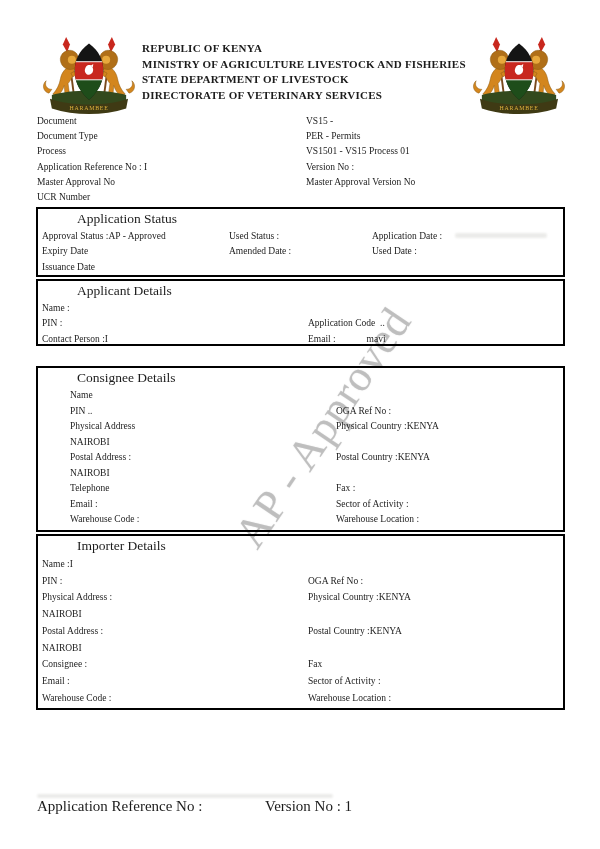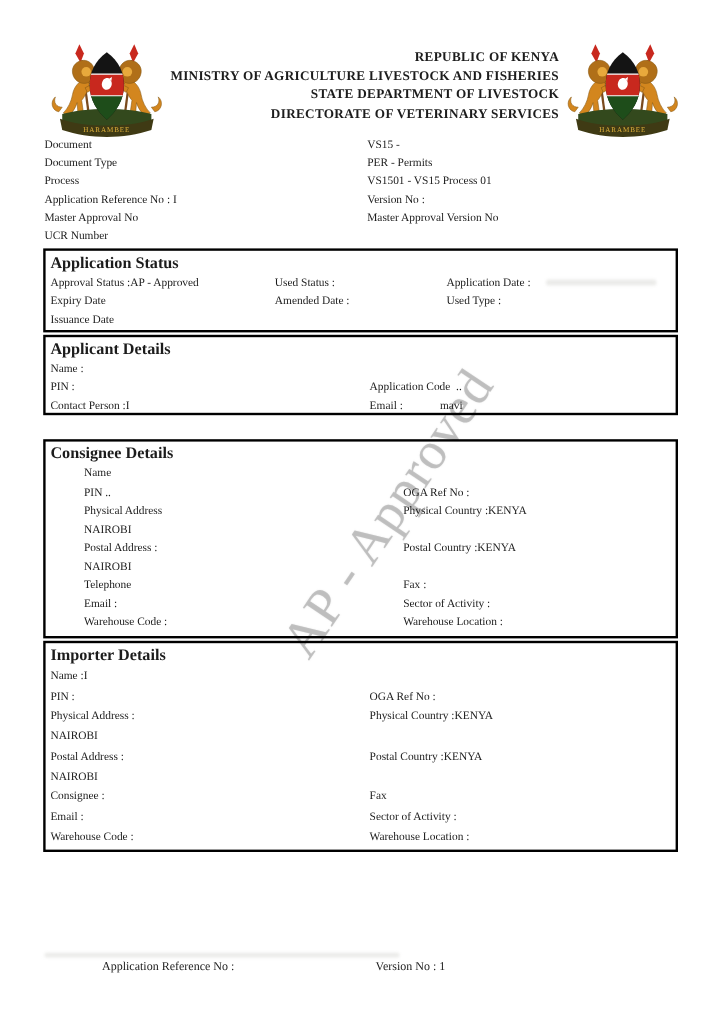--- a/index.html
+++ b/index.html
@@ -5,47 +5,47 @@
   html,body{margin:0;padding:0;background:#ffffff;}
   .page{
     position:relative;width:600px;height:849px;background:#ffffff;
     font-family:"Liberation Serif","DejaVu Serif",serif;color:#1c1c1c;
     overflow:hidden;
   }
   
   .header{position:absolute;top:36px;left:36px;right:34px;display:flex;align-items:flex-start;}
   .logo{width:106px;height:80px;flex:none;}
   .logo svg{width:106px;height:80px;display:block;}
-  .titles{flex:1;text-align:right;padding-top:5px;}
+  .titles{flex:1;text-align:left;padding-top:5px;}
   .title-line{font-weight:bold;font-size:11px;line-height:15.6px;letter-spacing:.25px;white-space:nowrap;}
   
   .meta{position:absolute;left:37px;top:114px;right:35px;}
   .meta-row{display:flex;font-size:9.5px;line-height:15.2px;align-items:center;}
   .meta-left{width:269px;white-space:pre-wrap;}
   .meta-right{flex:1;white-space:pre-wrap;}
   
   .section{position:absolute;left:36px;width:529px;border:2px solid #000;box-sizing:border-box;overflow:hidden;background:transparent;}
   #sec-status{top:207px;height:70px;}
   #sec-applicant{top:279px;height:67px;}
   #sec-consignee{top:366px;height:166px;}
   #sec-importer{top:534px;height:176px;}
-  .sec-title{font-size:13.5px;font-weight:bold;line-height:18px;padding:1px 0 1px 4px;}
+  .sec-title{font-size:13.5px;font-weight:normal;line-height:18px;padding:1px 0 1px 4px;margin-left:35px;}
   .sec-row{display:flex;font-size:9.5px;padding-left:4px;}
   .sec-row span{white-space:pre-wrap;}
   #sec-status .sec-row{line-height:15.3px;}
   #sec-applicant .sec-row{line-height:15.4px;}
   #sec-consignee .sec-row{line-height:15.55px;padding-left:32px;}
   #sec-importer .sec-row{line-height:16.7px;}
   .cols2 .c1{width:266px;}
   .cols2 .c2{flex:1;}
   .cols3 .c1{width:187px;}
   .cols3 .c2{width:143px;}
   .cols3 .c3{flex:1;}
   
-  .footer{position:absolute;left:37px;right:35px;top:799px;display:flex;font-size:10px;line-height:14px;margin-left:48px;}
+  .footer{position:absolute;left:37px;right:35px;top:799px;display:flex;font-size:15px;line-height:14px;}
   .footer .f1{width:228px;}
   
   .watermark{
     position:absolute;left:168px;top:402px;width:310px;text-align:center;
     transform:rotate(-56deg);transform-origin:center;
     font-size:44px;color:rgba(168,168,168,0.55);letter-spacing:1px;
     white-space:nowrap;pointer-events:none;text-shadow:0 0 1px rgba(180,180,180,.5);
   }
   
   .smudge{position:absolute;background:#ebebe9;filter:blur(1.2px);border-radius:2px;}
@@ -149,21 +149,21 @@
   <div class="section" id="sec-status">
     <div class="sec-title">Application Status</div>
     <div class="sec-row cols3">
       <span class="c1">Approval Status :AP - Approved</span>
       <span class="c2">Used Status :</span>
       <span class="c3">Application Date :</span>
     </div>
     <div class="sec-row cols3">
       <span class="c1">Expiry Date</span>
       <span class="c2">Amended Date :</span>
-      <span class="c3">Used Type :</span>
+      <span class="c3">Used Date :</span>
     </div>
     <div class="sec-row cols3">
       <span class="c1">Issuance Date</span>
       <span class="c2"></span>
       <span class="c3"></span>
     </div>
   </div>
 
   <div class="section" id="sec-applicant">
     <div class="sec-title">Applicant Details</div>

